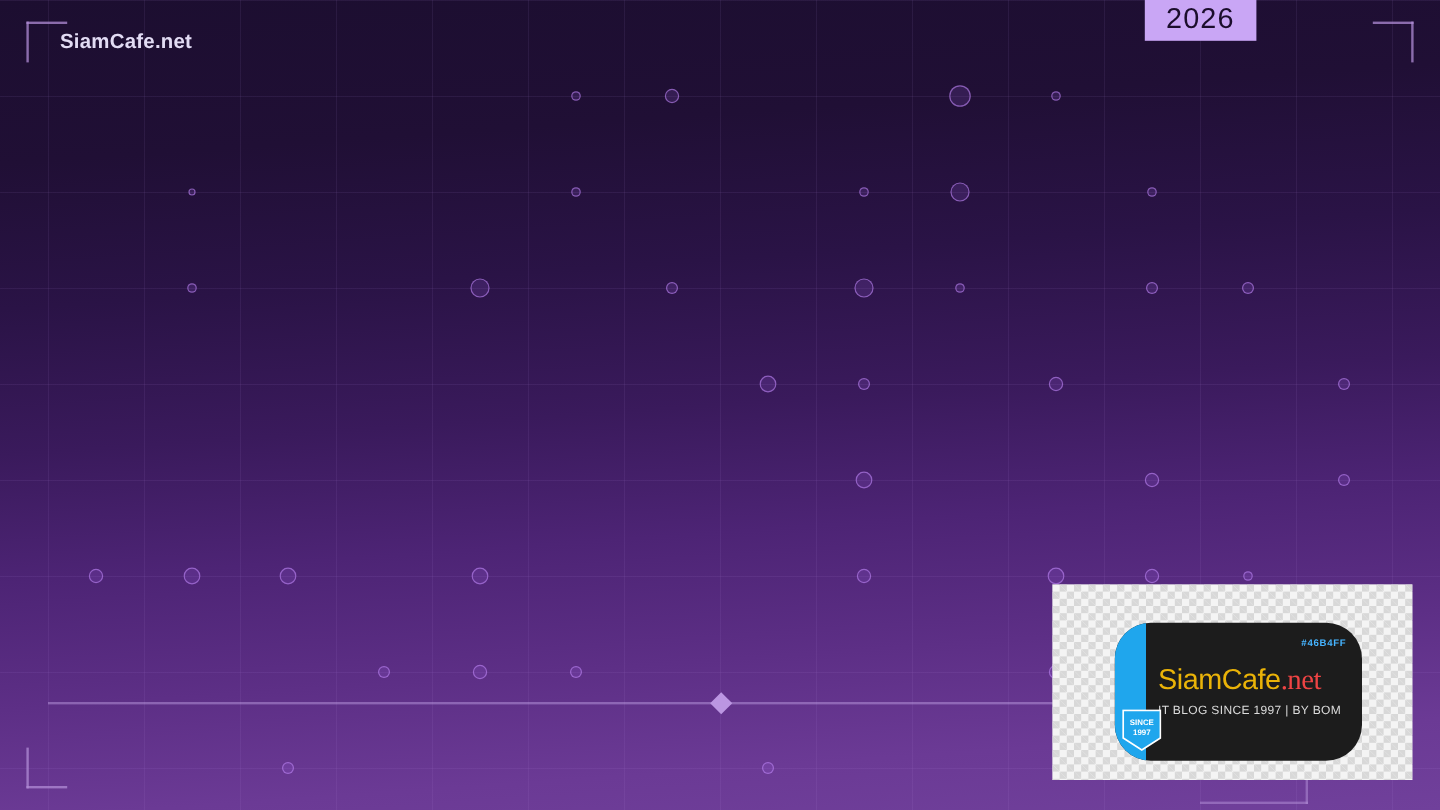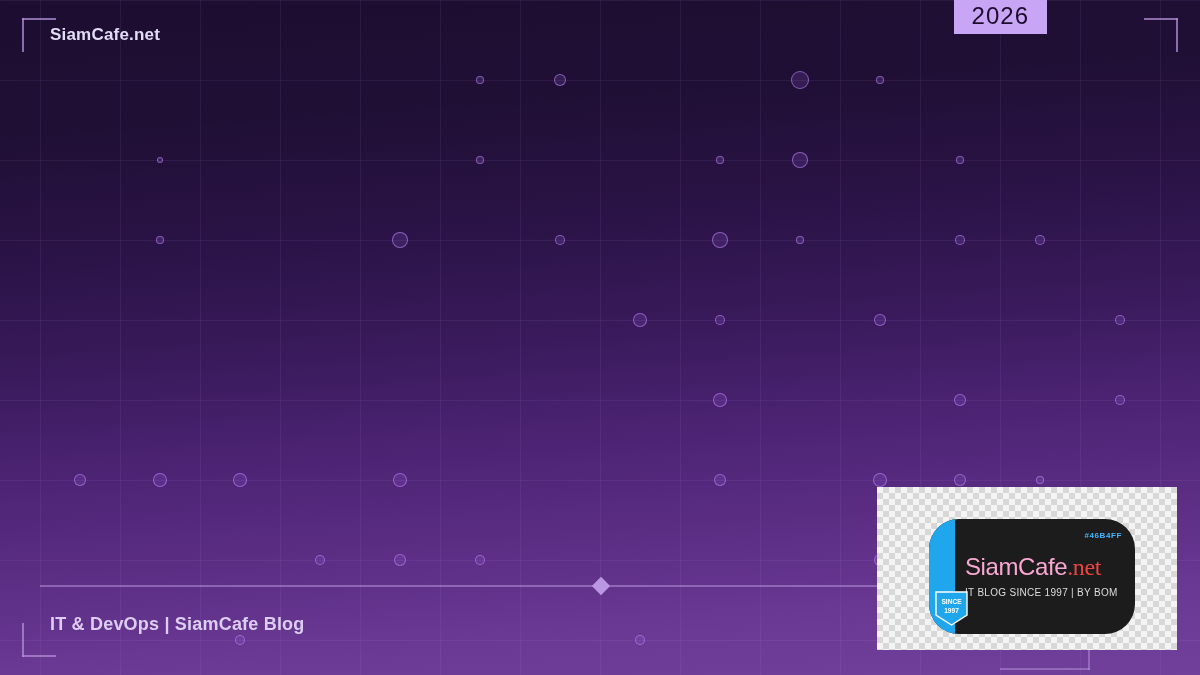--- a/index.html
+++ b/index.html
@@ -142,21 +142,21 @@
     position:absolute; right:13px; top:12px;
     font-size:8px; font-weight:bold;
     color:#46b4ff; letter-spacing:.6px;
     font-family:"Liberation Sans","DejaVu Sans",sans-serif;
   }
   #logo-wordmark{
     position:absolute; left:36px; top:36px;
     font-size:24px; letter-spacing:-.4px; line-height:1;
     white-space:nowrap;
   }
-  #logo-wordmark .brand{ color:#f9a8d4; }
+  #logo-wordmark .brand{ color:#eab308; }
   #logo-wordmark .tld{ color:#ef4444;font-family:Liberation Serif, serif; }
   #logo-tagline{
     position:absolute; left:36px; top:68px;
     font-size:10px; color:#dcdcdc;
     letter-spacing:.3px; white-space:nowrap;
   }
   #since-badge{
     position:absolute; left:6px; top:72px;
     width:33px; height:40px;
   }
@@ -226,21 +226,20 @@
       <i class="h"></i>
       <i class="v"></i>
     </div>
 
   <div id="site-logo">SiamCafe.net</div>
   <div id="year-badge">2026</div>
 
 
   <div id="divider"></div>
   <div id="divider-diamond"></div>
-  <div id="footer-text">IT &amp; DevOps | SiamCafe Blog</div>
 
   <div id="logo-card">
     <div id="logo-inner">
       <div id="logo-stripe"></div>
       <div id="logo-hex">#46B4FF</div>
       <div id="logo-wordmark">
         <span class="brand">SiamCafe</span><span class="tld">.net</span>
       </div>
       <div id="logo-tagline">IT BLOG SINCE 1997 | BY BOM</div>
       <div id="since-badge">

